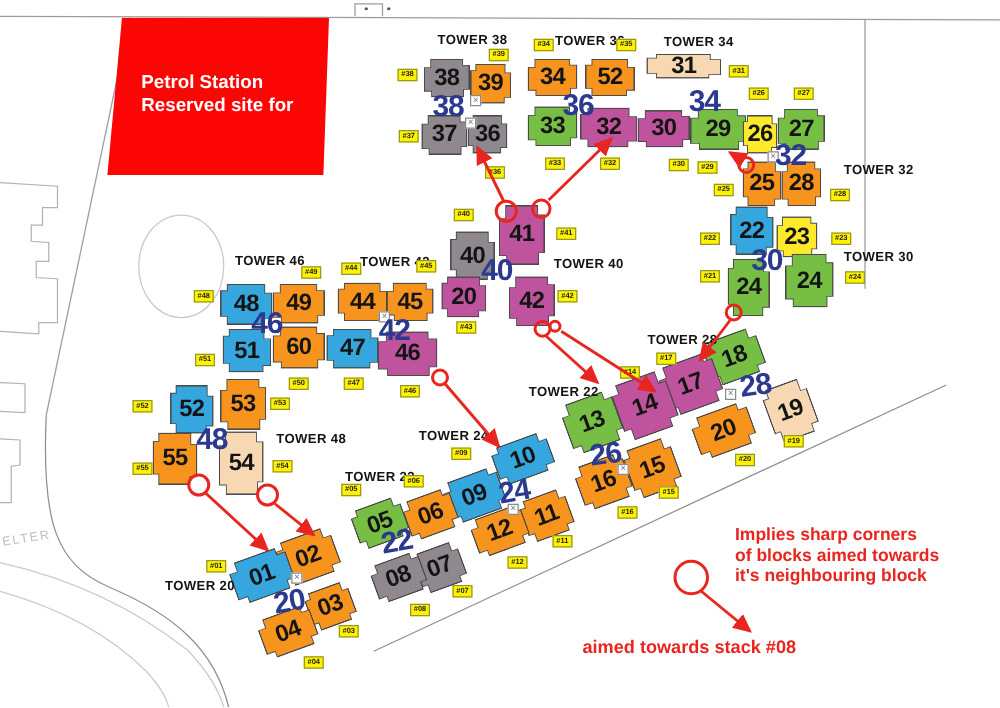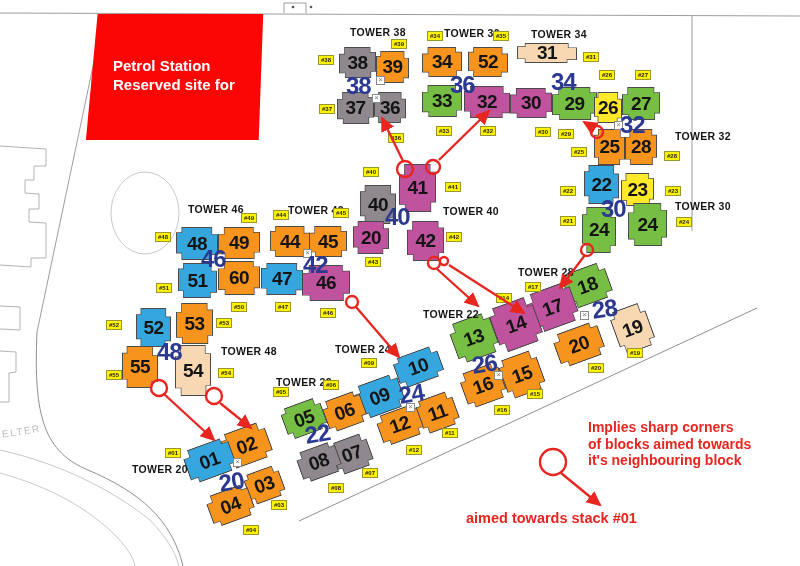--- a/index.html
+++ b/index.html
@@ -368,21 +368,21 @@
   </div>
 
   <div id="shelter">SHELTER</div>
 
   <div id="legend-note" class="note" style="color: rgb(232, 37, 31);">
     <span>Implies sharp corners</span>
     <span>of blocks aimed towards</span>
     <span>it's neighbouring block</span>
   </div>
   <div id="example-note" class="note" style="color: rgb(232, 37, 31);">
-    <span>aimed towards stack #01</span>
+    <span>aimed towards stack #08</span>
   </div>
 
   <svg id="redlayer" class="layer" width="800" height="566" viewBox="0 0 800 566">
       <defs>
         <marker id="ah" viewBox="0 0 8 8" refX="6.5" refY="4" markerWidth="7" markerHeight="7" orient="auto">
           <path d="M0,0.5 L7.5,4 L0,7.5 Z" fill="#E8251F"></path>
         </marker>
       </defs>
       <line x1="403" y1="161" x2="382" y2="118" stroke="#E8251F" stroke-width="2.3" marker-end="url(#ah)"></line>
       <line x1="439" y1="160" x2="489" y2="111" stroke="#E8251F" stroke-width="2.3" marker-end="url(#ah)"></line>

